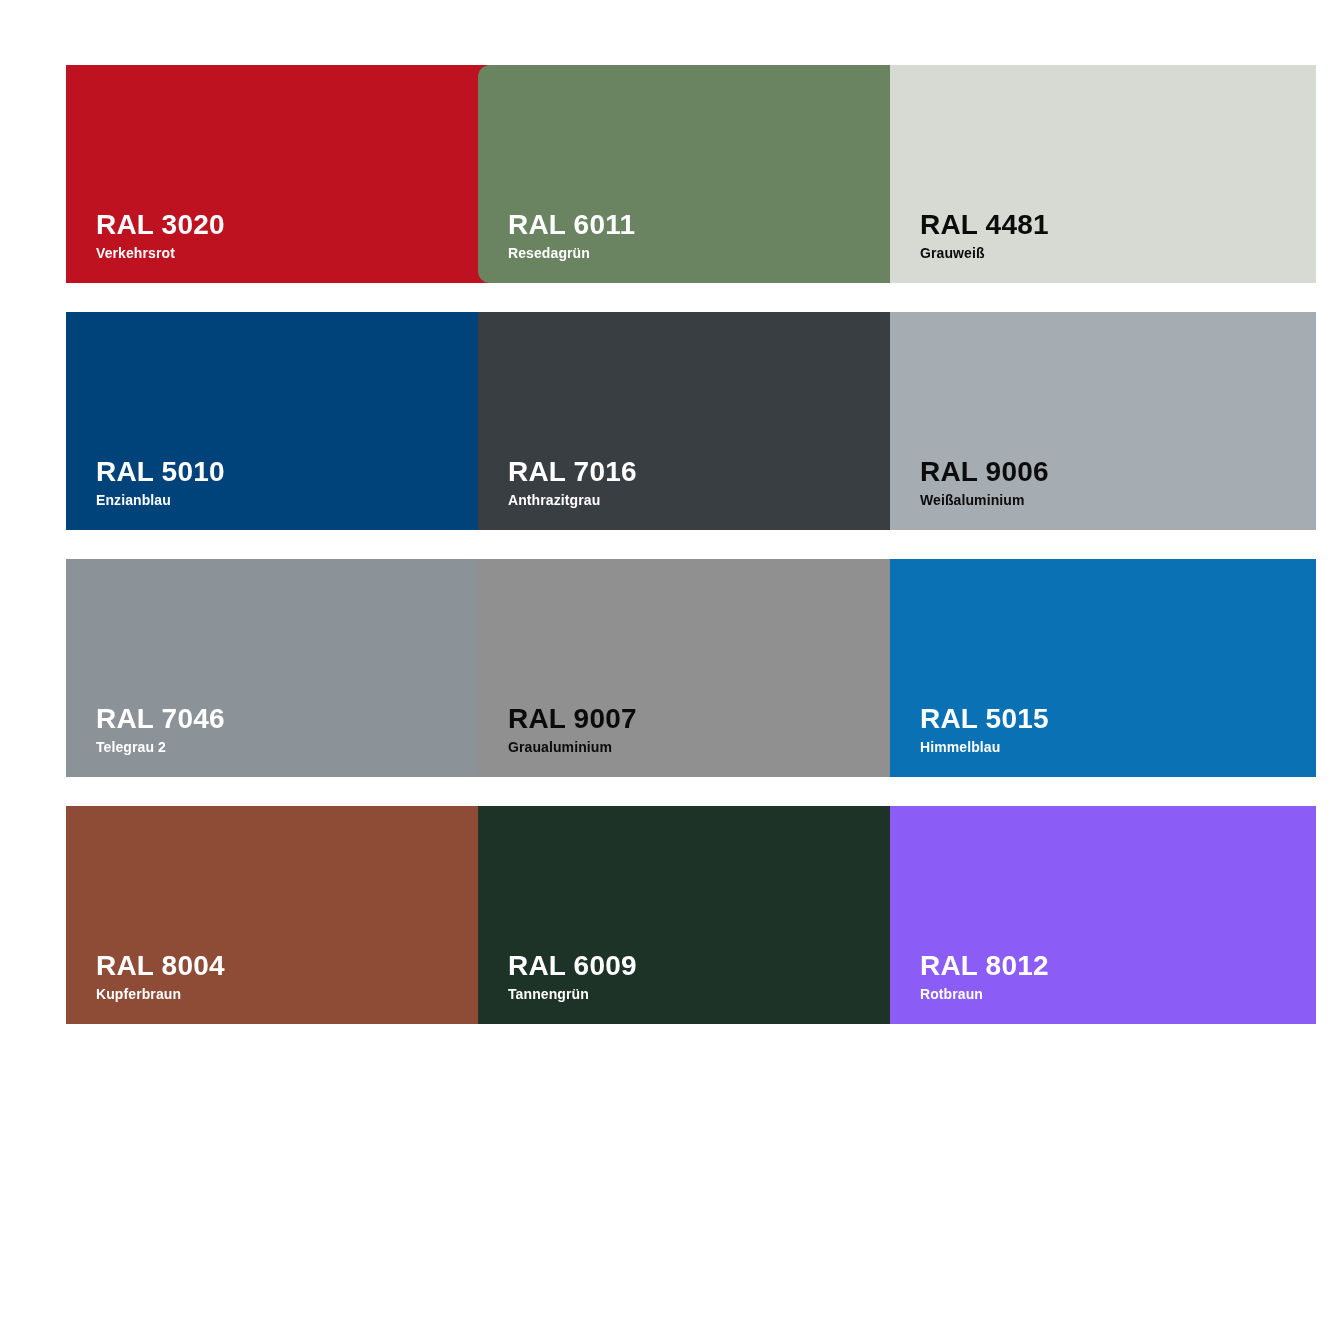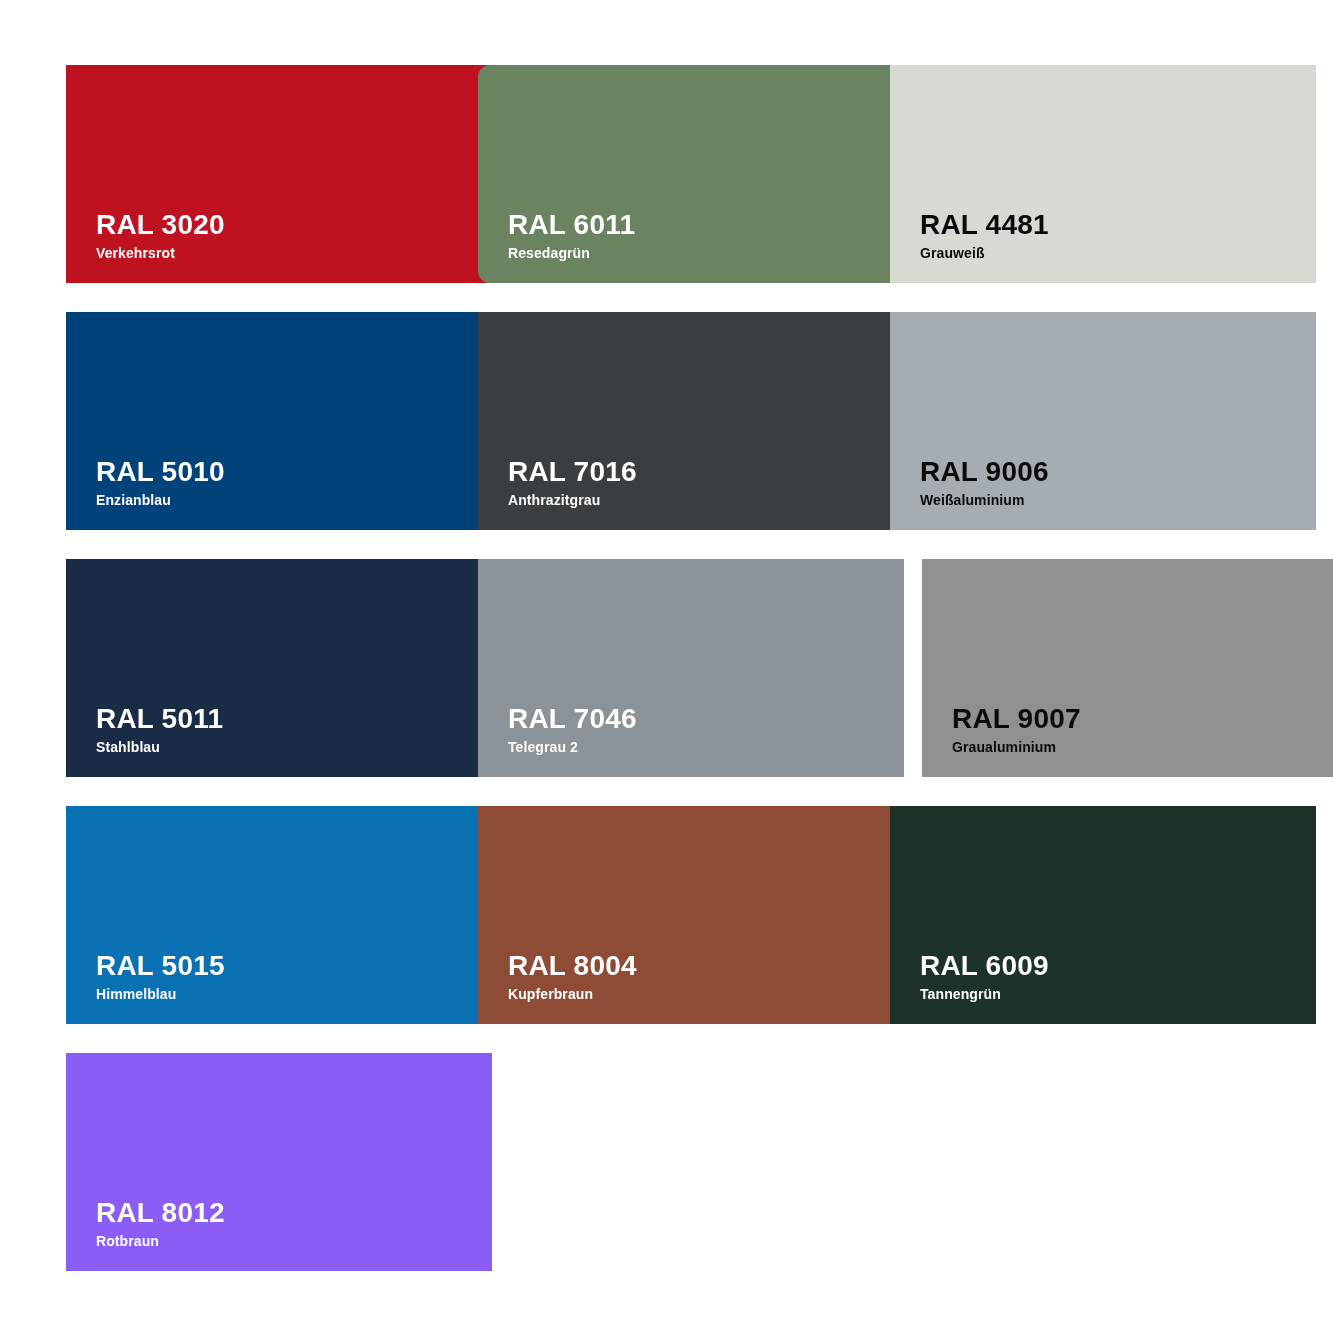--- a/index.html
+++ b/index.html
@@ -108,33 +108,27 @@
         <span class="swatch-code">RAL 7016</span>
         <span class="swatch-name">Anthrazitgrau</span>
       </div>
     </div>
     <div class="swatch text-dark" style="background-color: rgb(165, 172, 178);">
       <div class="swatch-label">
         <span class="swatch-code">RAL 9006</span>
         <span class="swatch-name">Weißaluminium</span>
       </div>
     </div>
-    <div class="swatch text-light" style="background-color: rgb(26, 43, 69);">
-      <div class="swatch-label">
-        <span class="swatch-code">RAL 5011</span>
-        <span class="swatch-name">Stahlblau</span>
-      </div>
-    </div>
     <div class="swatch text-light" style="background-color: rgb(139, 147, 153);">
       <div class="swatch-label">
         <span class="swatch-code">RAL 7046</span>
         <span class="swatch-name">Telegrau 2</span>
       </div>
     </div>
-    <div class="swatch text-dark" style="background-color: rgb(144, 144, 144); margin-left: 32px;">
+    <div class="swatch text-dark" style="background-color: rgb(144, 144, 144);">
       <div class="swatch-label">
         <span class="swatch-code">RAL 9007</span>
         <span class="swatch-name">Graualuminium</span>
       </div>
     </div>
     <div class="swatch text-light" style="background-color: rgb(10, 113, 180);">
       <div class="swatch-label">
         <span class="swatch-code">RAL 5015</span>
         <span class="swatch-name">Himmelblau</span>
       </div>

